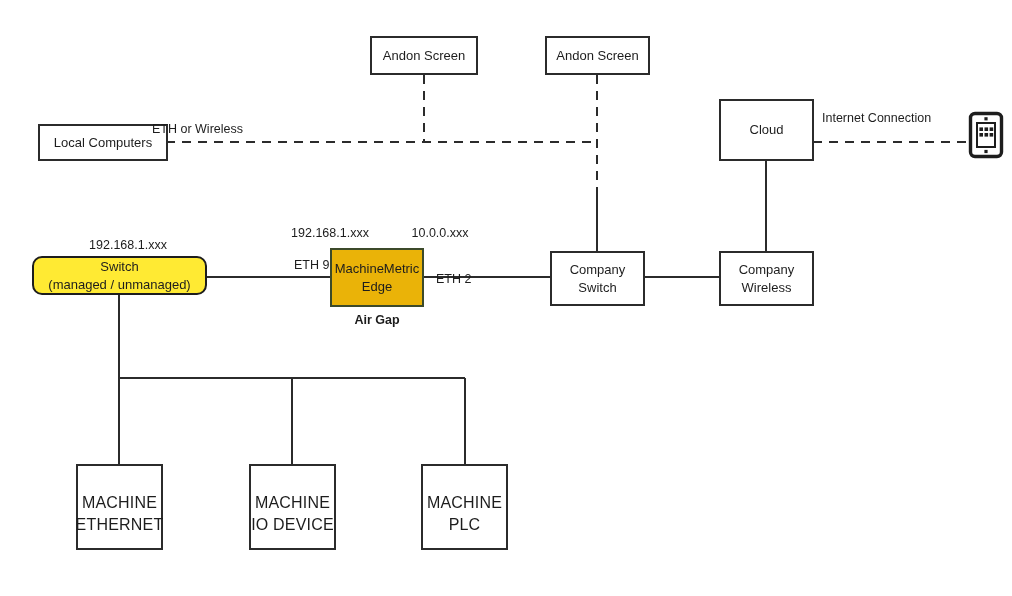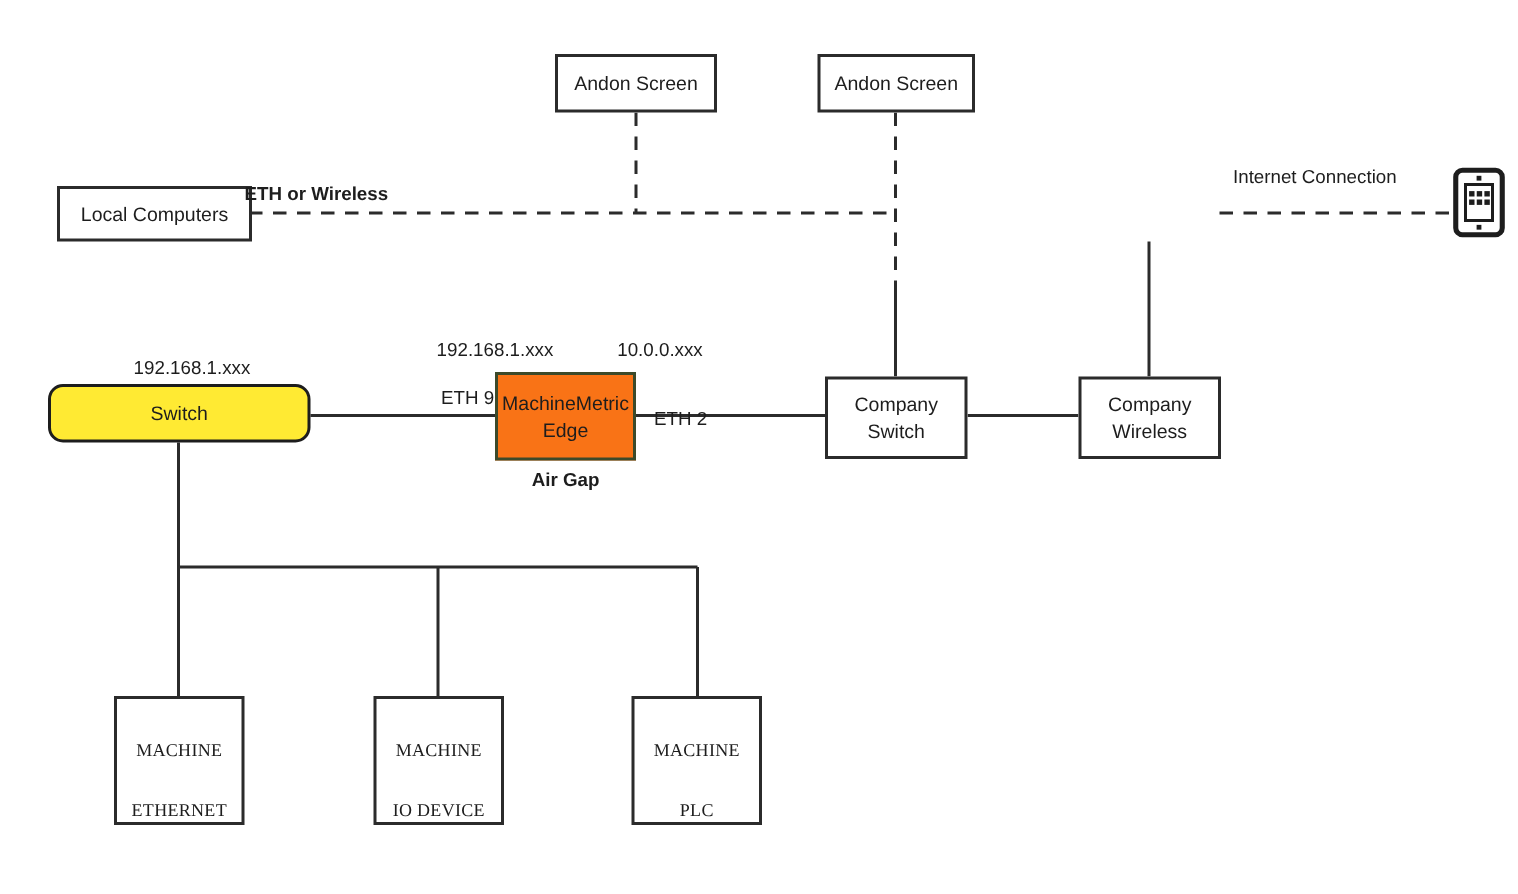--- a/index.html
+++ b/index.html
@@ -40,29 +40,28 @@
     line-height: 1.35;
     z-index: 3;
   }
   .node .line2 { display: block; }
   .node-switch {
     background: #ffea33;
     border: 2px solid #1d1d1d;
     border-radius: 10px;
   }
   .node-edge {
-    background: #f97316;
+    background: #eab308;
     border: 2px solid #3c4a2a;
   }
   .node-machine {
-    justify-content: space-between;
+    justify-content: flex-start;
     padding-top: 26px;
-    font-size: 12px;
+    font-size: 16px;
     letter-spacing: 0.2px;
-    font-family: Liberation Serif, serif;
   }
   .caption {
     position: absolute;
     color: #1d1d1d;
     font-size: 12.5px;
     white-space: nowrap;
     z-index: 4;
   }
   .caption-center {
     text-align: right;
@@ -112,38 +111,42 @@
   </div>
 
   <div class="node" style="left:545px; top:36px; width:105px; height:39px;">
     <span>Andon Screen</span>
   </div>
 
   <div class="node" style="left:38px; top:124px; width:130px; height:37px;">
     <span>Local Computers</span>
   </div>
 
+  <div class="node" style="left:719px; top:99px; width:95px; height:62px;">
+    <span>Cloud</span>
+  </div>
 
   <div class="tablet" style="left:968px; top:111px; width:36px; height:48px;">
     <svg width="36" height="48" viewBox="0 0 36 48" xmlns="http://www.w3.org/2000/svg">
       <rect x="2.5" y="2.5" width="31" height="43" rx="4.5" ry="4.5" fill="#ffffff" stroke="#1d1d1d" stroke-width="3.4"></rect>
       <rect x="9" y="12" width="18" height="24" fill="#ffffff" stroke="#1d1d1d" stroke-width="2"></rect>
       <rect x="16.4" y="6.2" width="3.2" height="3.2" fill="#1d1d1d"></rect>
       <rect x="16.4" y="38.9" width="3.2" height="3.2" fill="#1d1d1d"></rect>
       <rect x="11.4" y="16.4" width="3.6" height="3.6" fill="#1d1d1d"></rect>
       <rect x="16.5" y="16.4" width="3.6" height="3.6" fill="#1d1d1d"></rect>
       <rect x="21.6" y="16.4" width="3.6" height="3.6" fill="#1d1d1d"></rect>
       <rect x="11.4" y="22.0" width="3.6" height="3.6" fill="#1d1d1d"></rect>
       <rect x="16.5" y="22.0" width="3.6" height="3.6" fill="#1d1d1d"></rect>
       <rect x="21.6" y="22.0" width="3.6" height="3.6" fill="#1d1d1d"></rect>
     </svg>
   </div>
 
   <div class="node node-switch" style="left:32px; top:256px; width:175px; height:39px;">
     <span>Switch</span>
+    <span class="line2">(managed / unmanaged)</span>
   </div>
 
   <div class="node node-edge" style="left:330px; top:248px; width:94px; height:59px;">
     <span>MachineMetric</span>
     <span class="line2">Edge</span>
   </div>
 
   <div class="node" style="left:550px; top:251px; width:95px; height:55px;">
     <span>Company</span>
     <span class="line2">Switch</span>
@@ -162,21 +165,21 @@
   <div class="node node-machine" style="left:249px; top:464px; width:87px; height:86px;">
     <span>MACHINE</span>
     <span class="line2">IO DEVICE</span>
   </div>
 
   <div class="node node-machine" style="left:421px; top:464px; width:87px; height:86px;">
     <span>MACHINE</span>
     <span class="line2">PLC</span>
   </div>
 
-  <div class="caption" style="left:163px; top:122px;font-weight:bold;">ETH or Wireless</div>
+  <div class="caption" style="left:152px; top:122px;">ETH or Wireless</div>
 
   <div class="caption" style="left:822px; top:111px;">Internet Connection</div>
 
   <div class="caption caption-center" style="left:128px; top:238px;">192.168.1.xxx</div>
 
   <div class="caption caption-center" style="left:330px; top:226px;">192.168.1.xxx</div>
 
   <div class="caption caption-center" style="left:440px; top:226px;">10.0.0.xxx</div>
 
   <div class="caption" style="left:294px; top:258px;">ETH 9</div>

